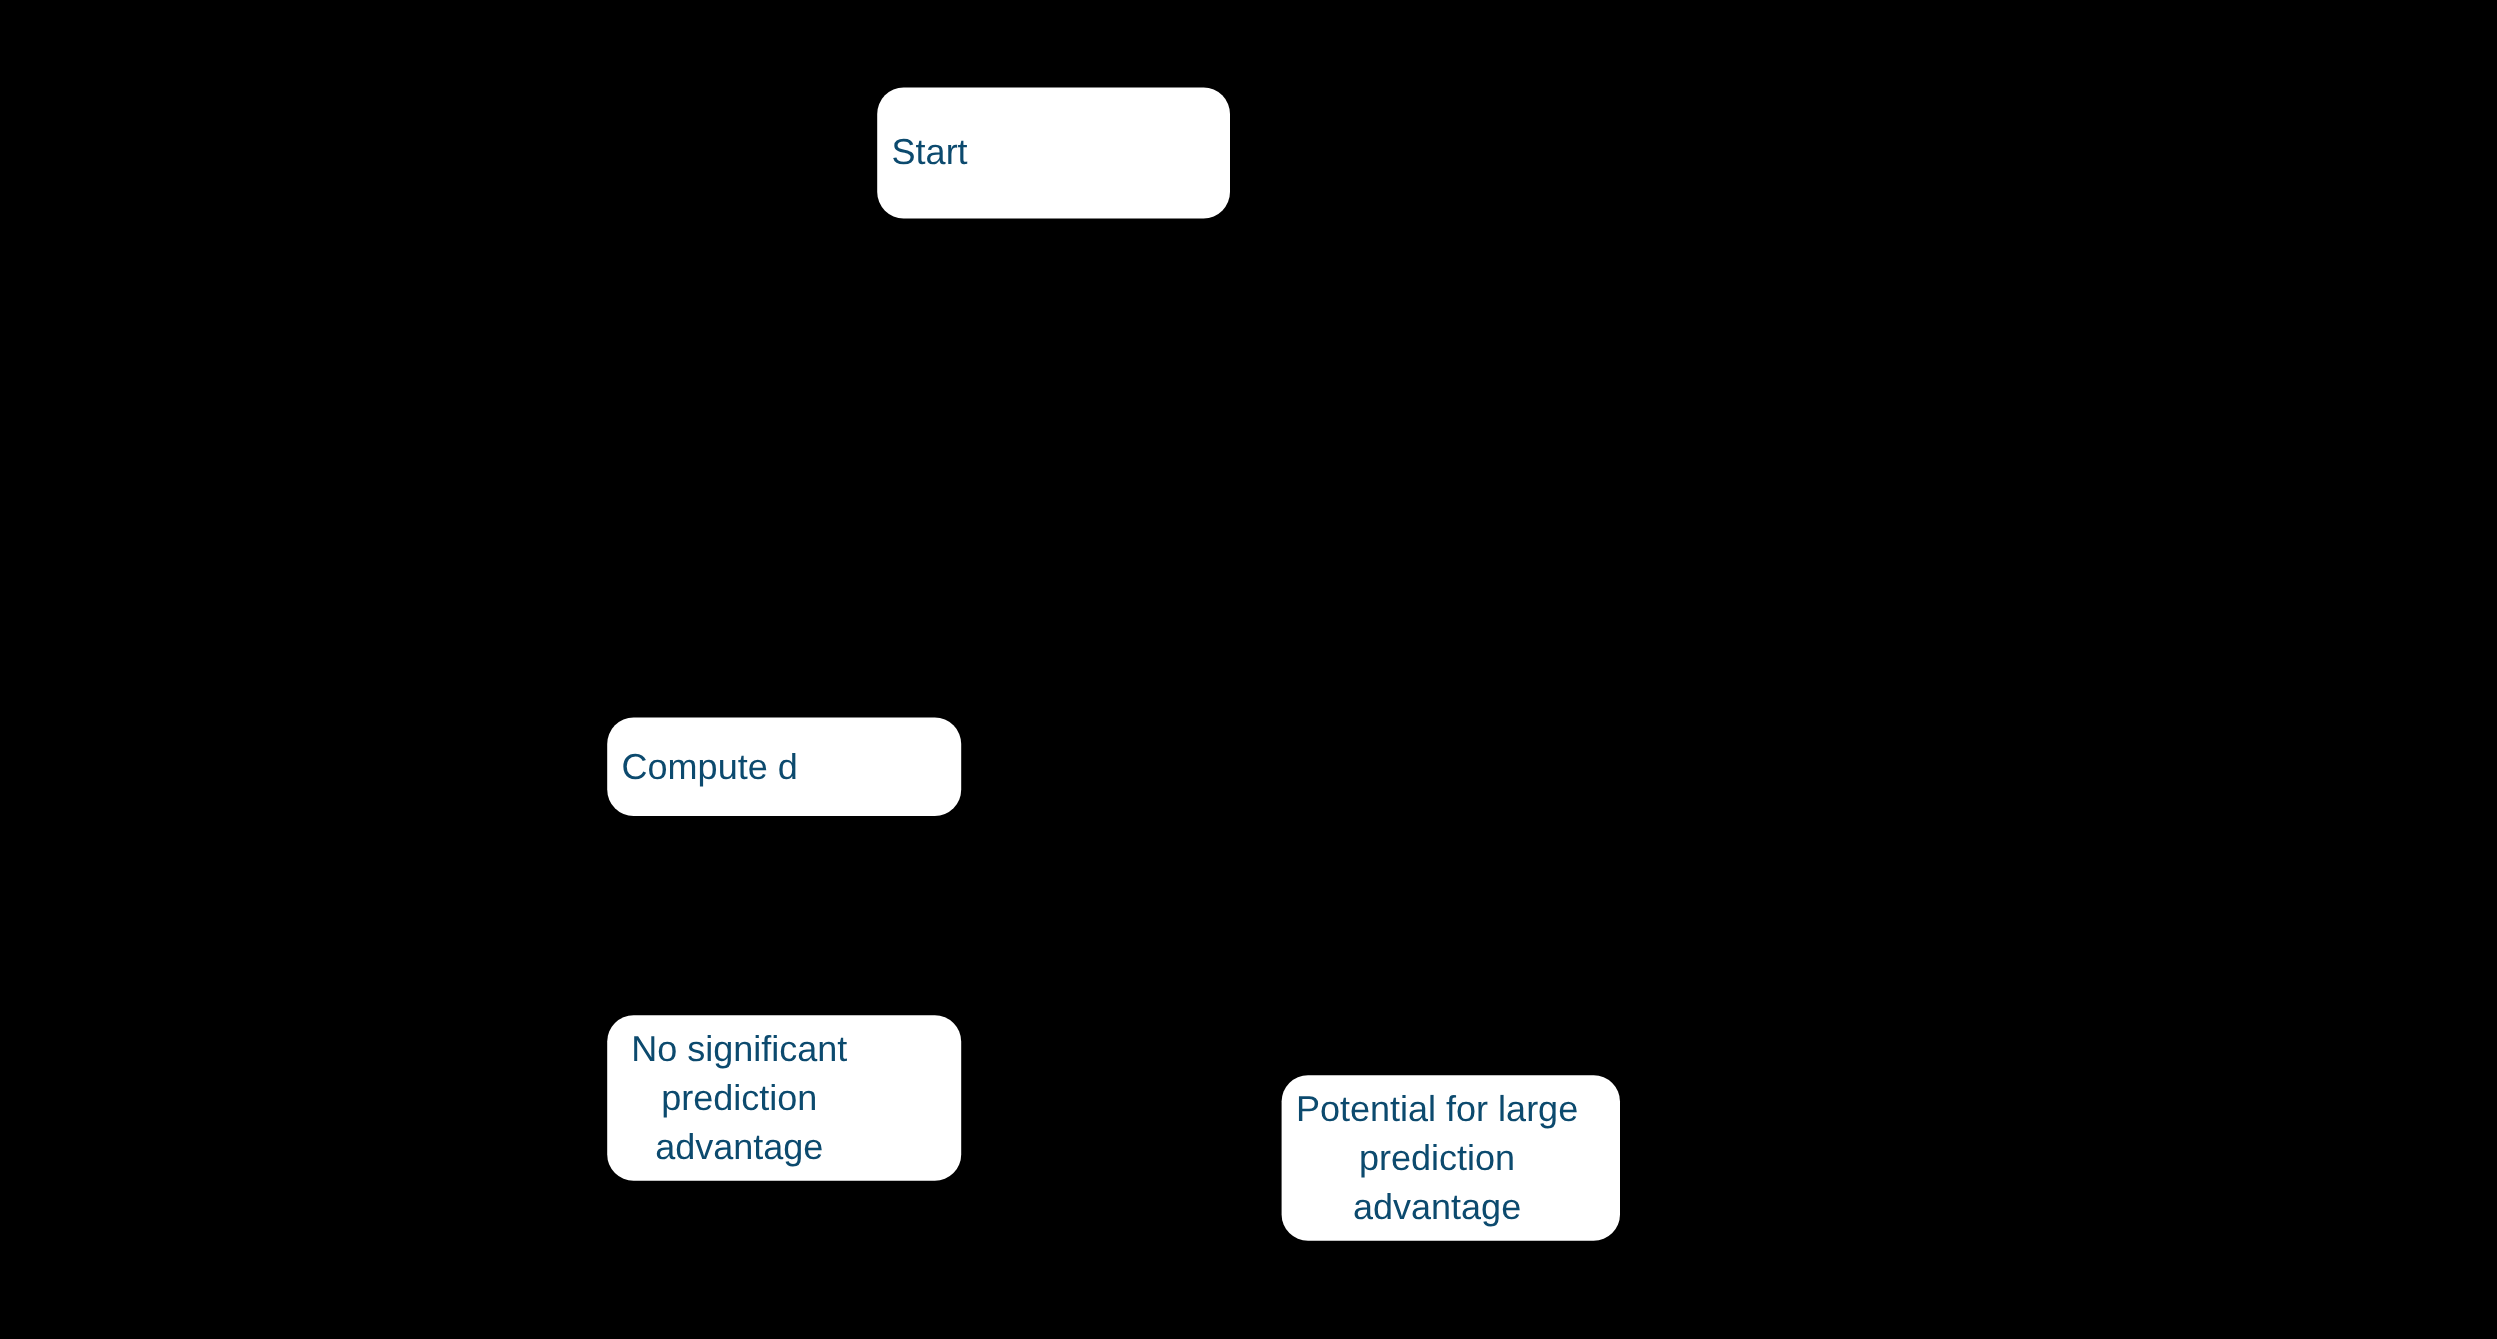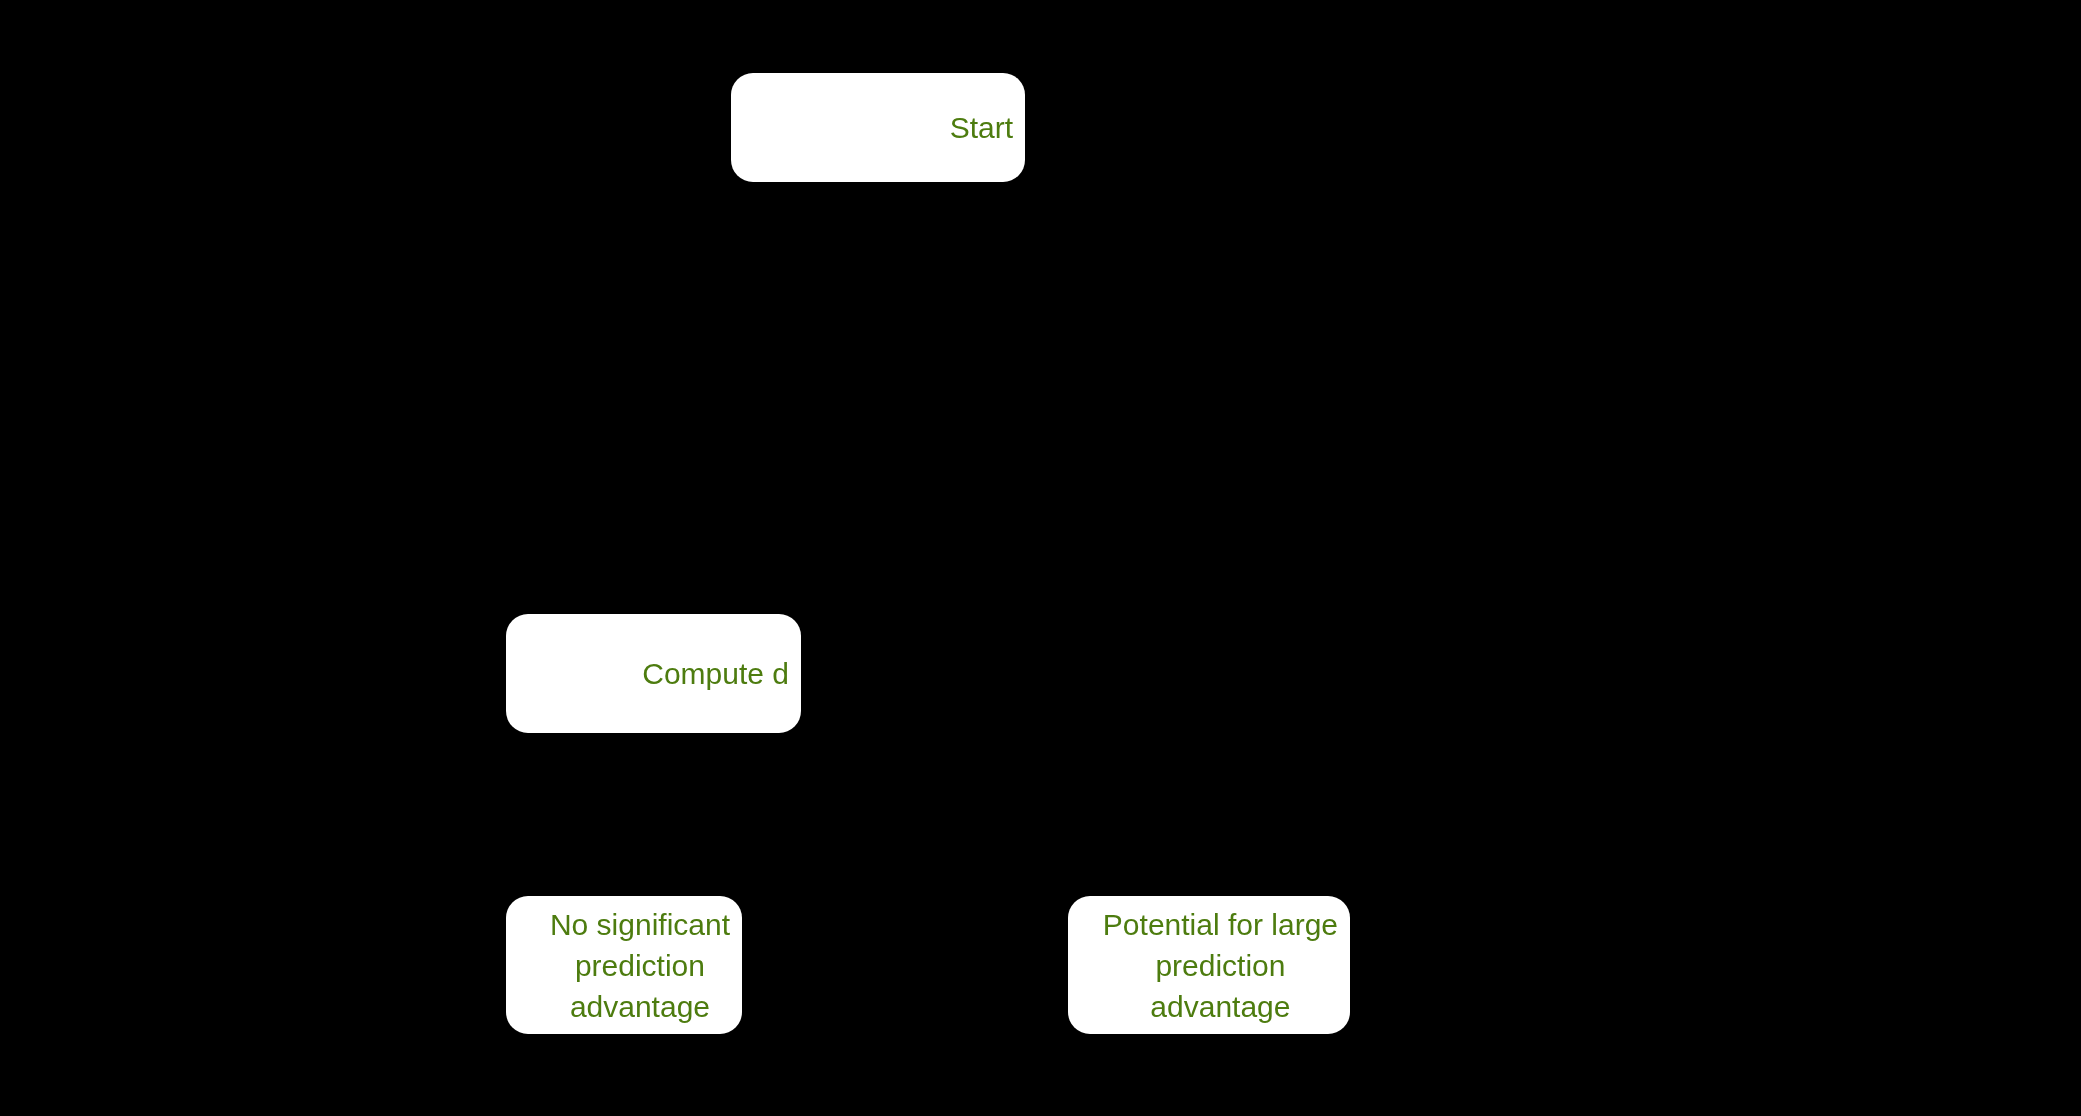--- a/index.html
+++ b/index.html
@@ -24,41 +24,41 @@
     width: 2081px;
     height: 1116px;
     pointer-events: none;
   }
   .node {
     position: absolute;
     background: #ffffff;
     border-radius: 22px;
     display: flex;
     align-items: center;
-    justify-content: flex-end;
+    justify-content: flex-start;
     text-align: center;
-    color: #4d7c0f;
+    color: #0c4a6e;
     font-family: "Liberation Sans", sans-serif;
     font-size: 30px;
     line-height: 41px;
     font-weight: 400;
     box-sizing: border-box;
     padding: 4px 12px;
     -webkit-font-smoothing: antialiased;
   }
   .node-label {
     display: block;
     white-space: pre-line;
   }
   
   #node-start        { left: 731px;  top: 73px;  width: 294px; height: 109px; }
   #node-compute-g    { left: 731px;  top: 300px; width: 294px; height: 110px; }
-  #node-compute-d    { left: 506px;  top: 598px; width: 295px; height: 119px; margin-top: 16px; }
+  #node-compute-d    { left: 506px;  top: 598px; width: 295px; height: 82px; }
   #node-compute-s    { left: 955px;  top: 598px; width: 295px; height: 113px; }
-  #node-outcome-low  { left: 506px;  top: 896px; width: 236px; height: 138px; padding-left: 20px; }
+  #node-outcome-low  { left: 506px;  top: 846px; width: 295px; height: 138px; padding-left: 20px; }
   #node-outcome-high { left: 1068px; top: 896px; width: 282px; height: 138px; }
 </style>
 </head>
 <body>
 
 <div id="canvas">
 
   <svg class="edge-layer" viewBox="0 0 2081 1116" xmlns="http://www.w3.org/2000/svg" aria-hidden="true">
     <defs>
       <marker id="arrow" markerWidth="10" markerHeight="10" refX="8" refY="3.2" orient="auto" markerUnits="strokeWidth">

